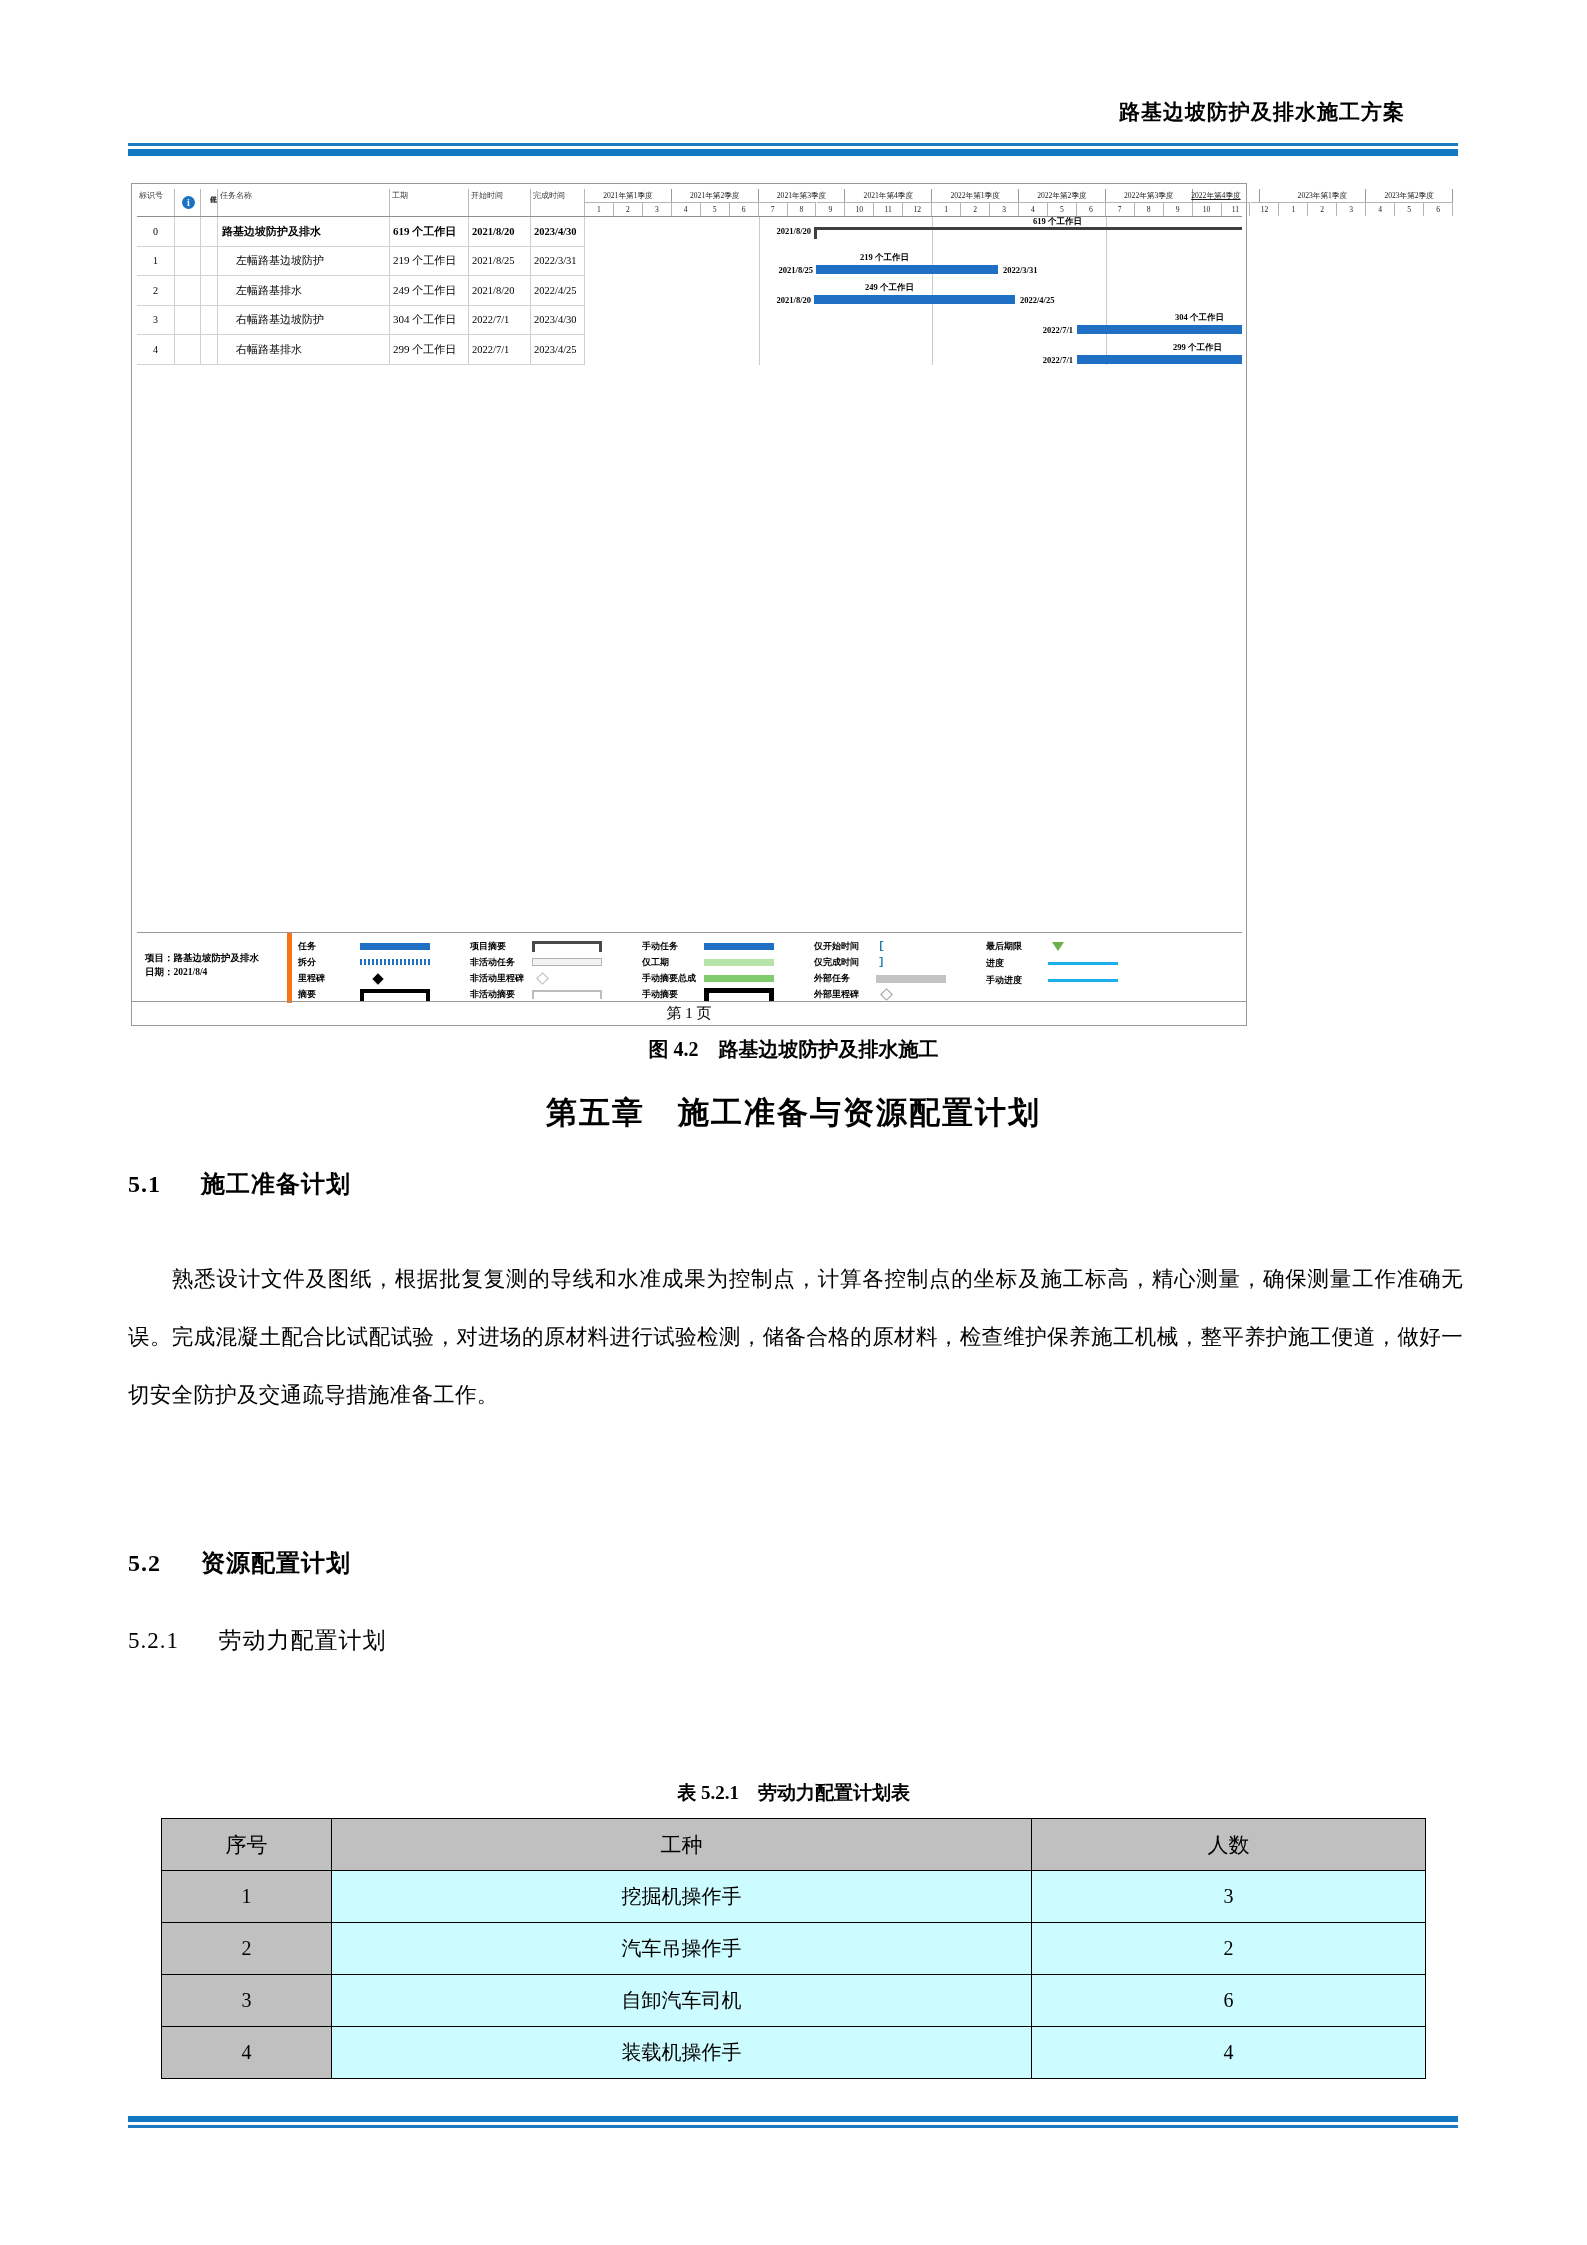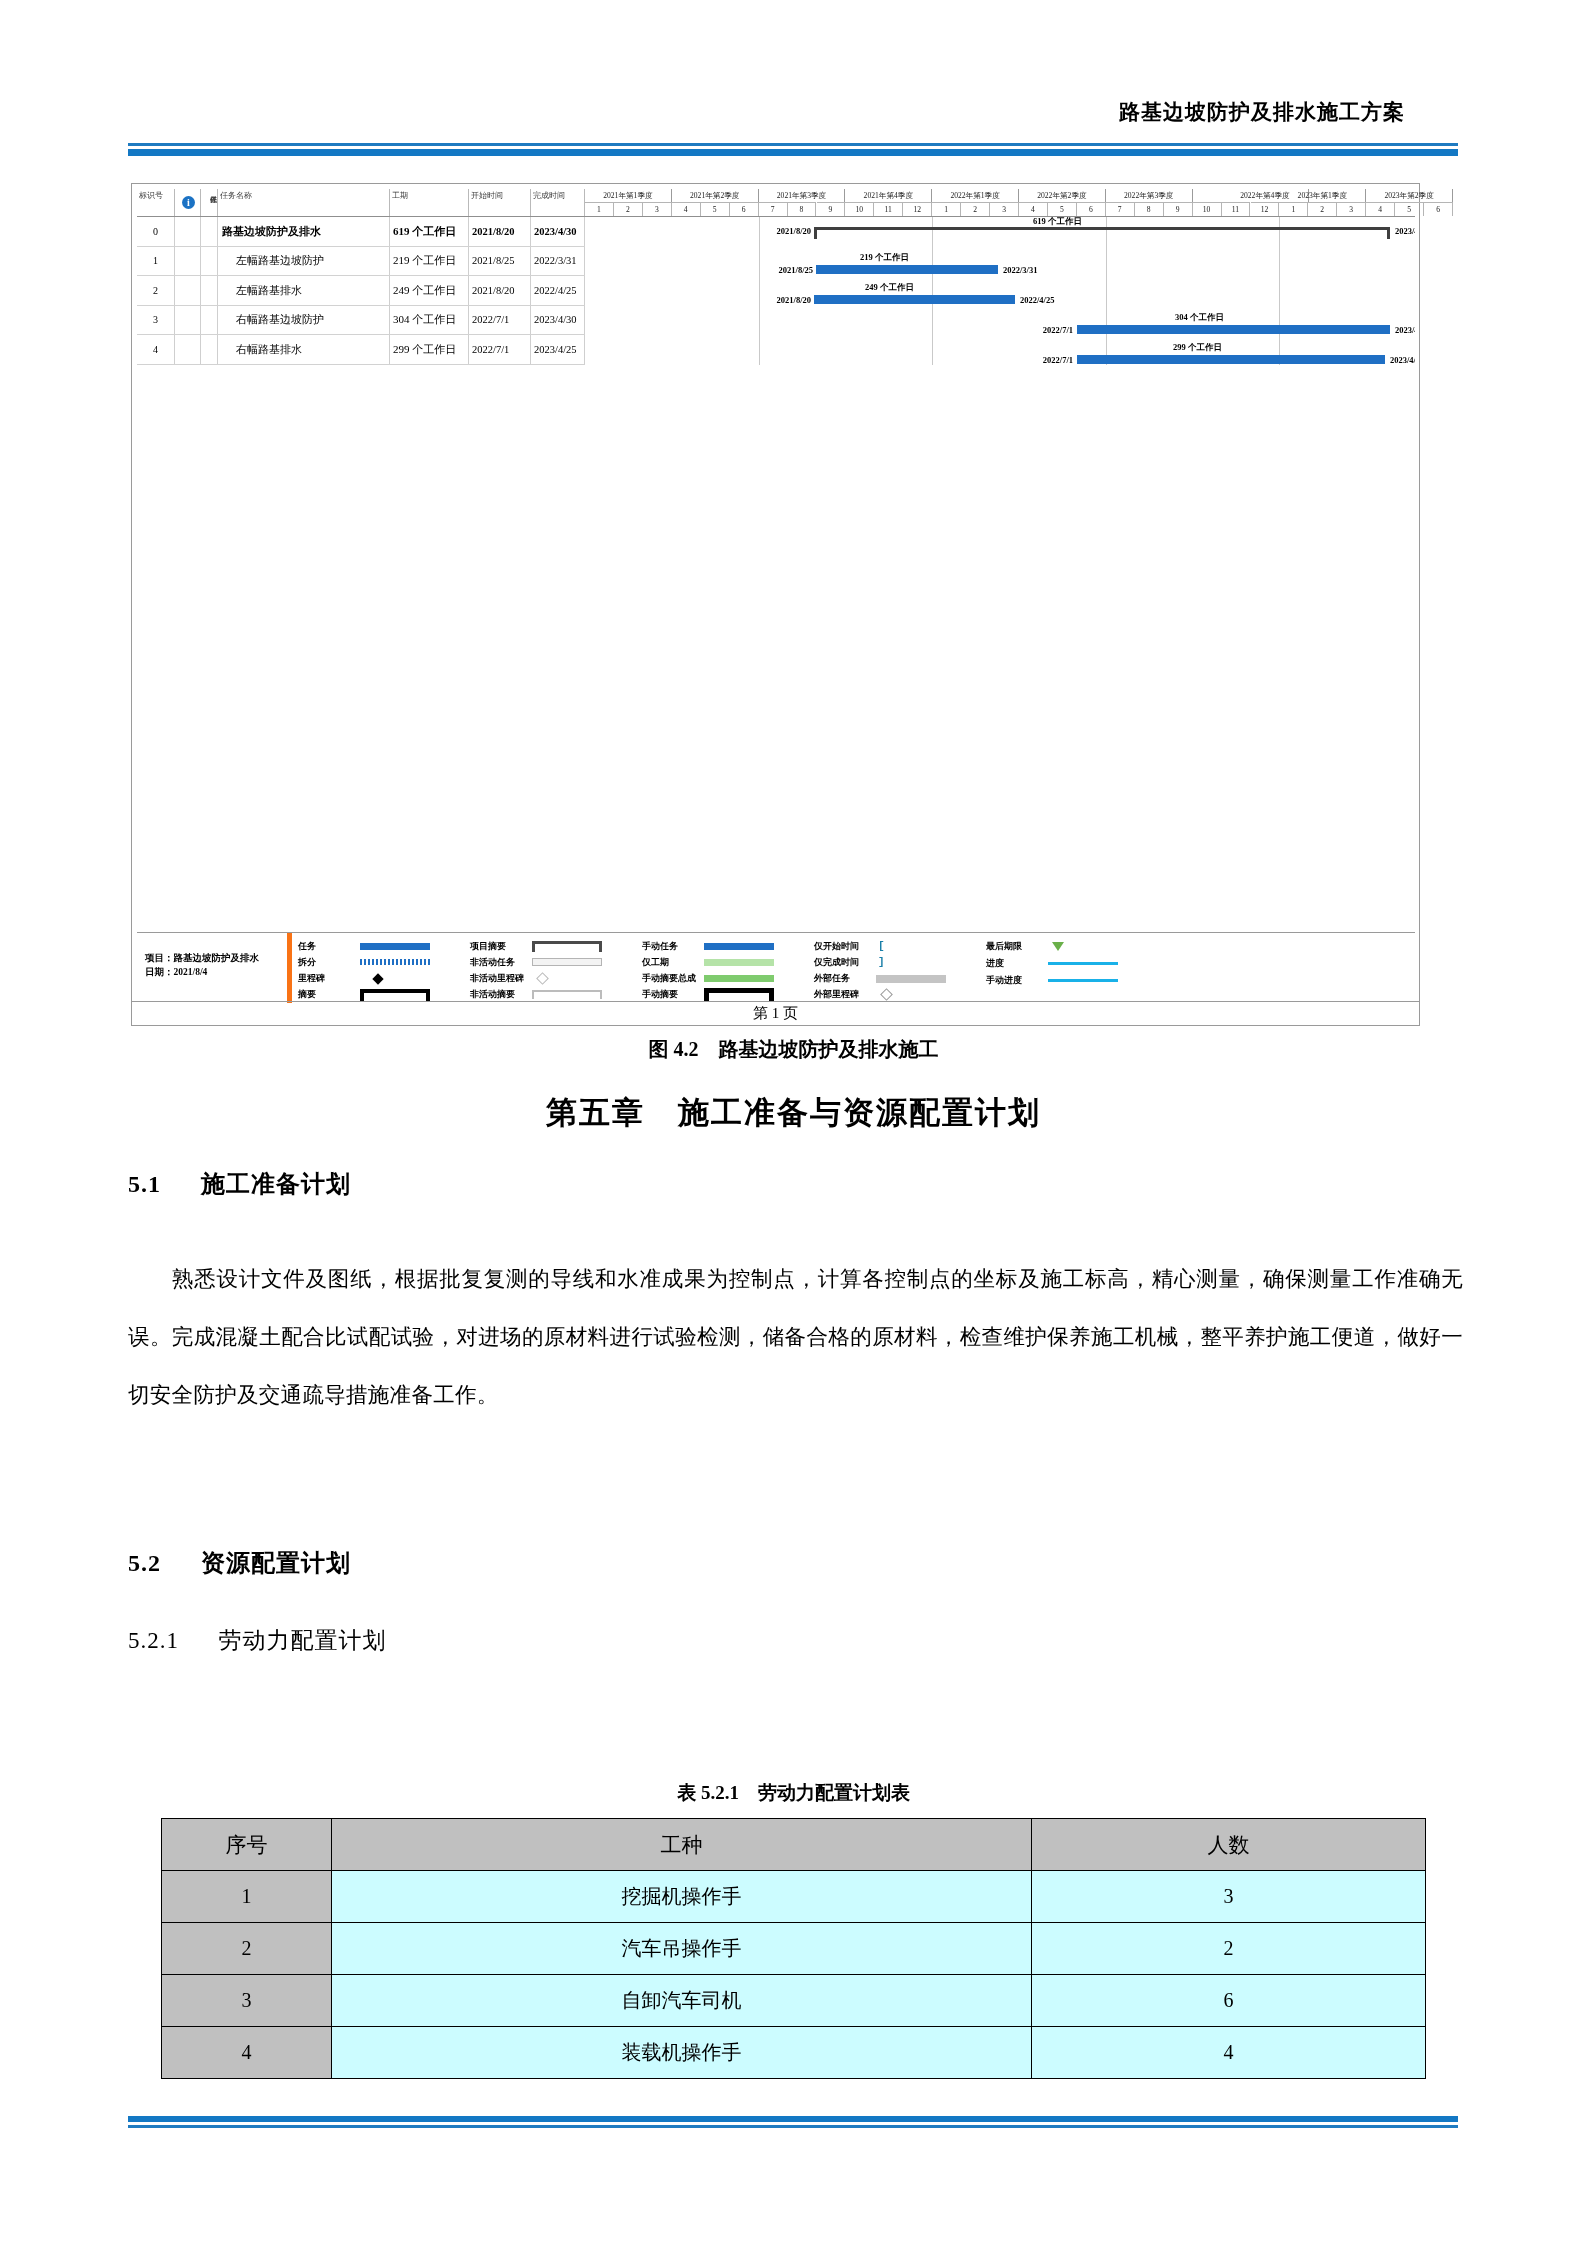--- a/index.html
+++ b/index.html
@@ -26,21 +26,21 @@
   .hdr-rule-thin{
     position:absolute;left:128px;top:143px;width:1330px;height:3px;background:#1f7bc1;
   }
   .hdr-rule-thick{
     position:absolute;left:128px;top:149px;width:1330px;height:7px;background:#1378c4;
   }
 
   
   .gantt{
     position:absolute;left:131px;top:183px;
-    width:1289px;height:843px;
+    width:1116px;height:843px;
     border:1px solid #9a9a9a;
     background:#fff;
     box-sizing:border-box;
     font-family:"Liberation Serif","DejaVu Serif",serif;
   }
   .gantt-inner{position:absolute;left:0;top:0;right:0;bottom:0;}
 
   
   .g-grid{
     position:absolute;left:5px;top:5px;width:448px;height:175px;
@@ -306,21 +306,21 @@
 
       <div class="g-chart">
         <div class="tl-head">
           <div class="tl-q" style="left:0px;width:86.8px;">2021年第1季度</div>
           <div class="tl-q" style="left:86.8px;width:86.8px;">2021年第2季度</div>
           <div class="tl-q" style="left:173.6px;width:86.8px;">2021年第3季度</div>
           <div class="tl-q" style="left:260.4px;width:86.8px;">2021年第4季度</div>
           <div class="tl-q" style="left:347.2px;width:86.8px;">2022年第1季度</div>
           <div class="tl-q" style="left:434.0px;width:86.8px;">2022年第2季度</div>
           <div class="tl-q" style="left:520.8px;width:86.8px;">2022年第3季度</div>
-          <div class="tl-q" style="left:637px;width:86.8px;">2022年第4季度</div>
+          <div class="tl-q" style="left:588px;width:86.8px;text-decoration:underline;">2022年第4季度</div>
           <div class="tl-q" style="left:694.4px;width:86.8px;">2023年第1季度</div>
           <div class="tl-q" style="left:781.2px;width:86.8px;">2023年第2季度</div>
 
           <div class="tl-m" style="left:0.0px;width:28.93px;">1</div>
           <div class="tl-m" style="left:28.9px;width:28.93px;">2</div>
           <div class="tl-m" style="left:57.9px;width:28.93px;">3</div>
           <div class="tl-m" style="left:86.8px;width:28.93px;">4</div>
           <div class="tl-m" style="left:115.7px;width:28.93px;">5</div>
           <div class="tl-m" style="left:144.7px;width:28.93px;">6</div>
           <div class="tl-m" style="left:173.6px;width:28.93px;">7</div>

